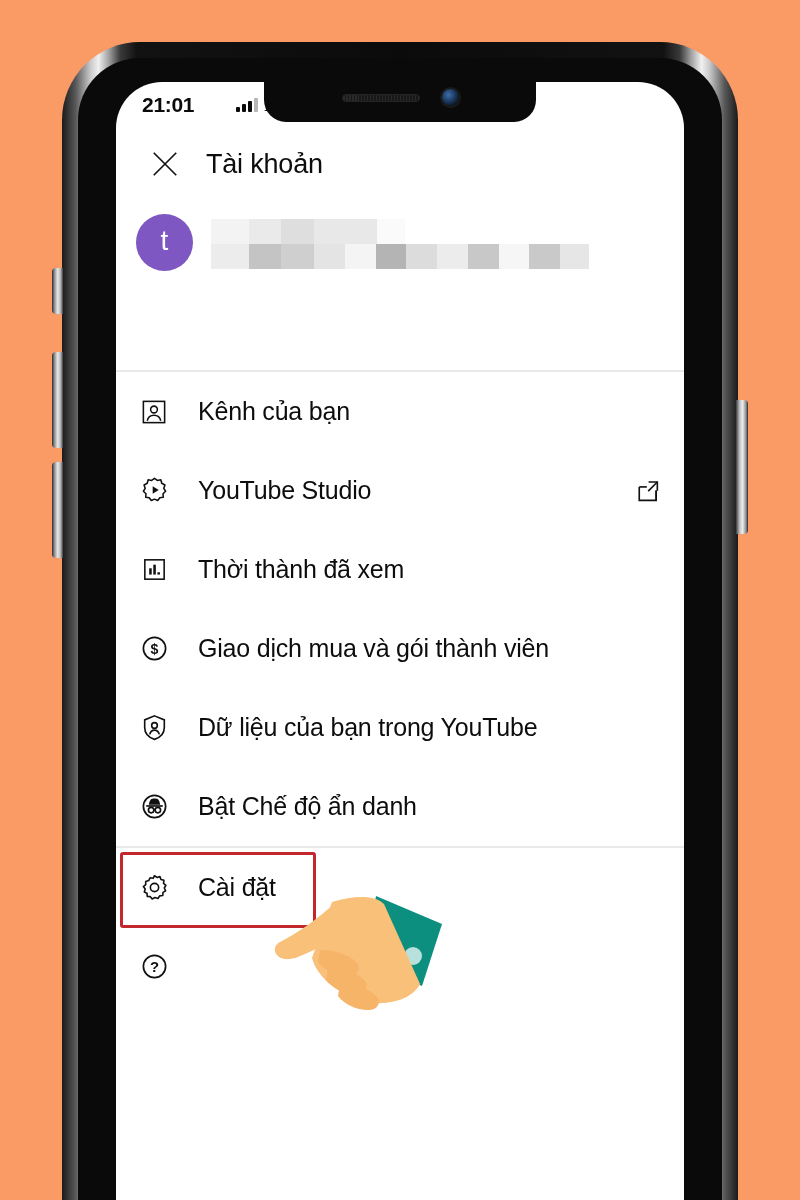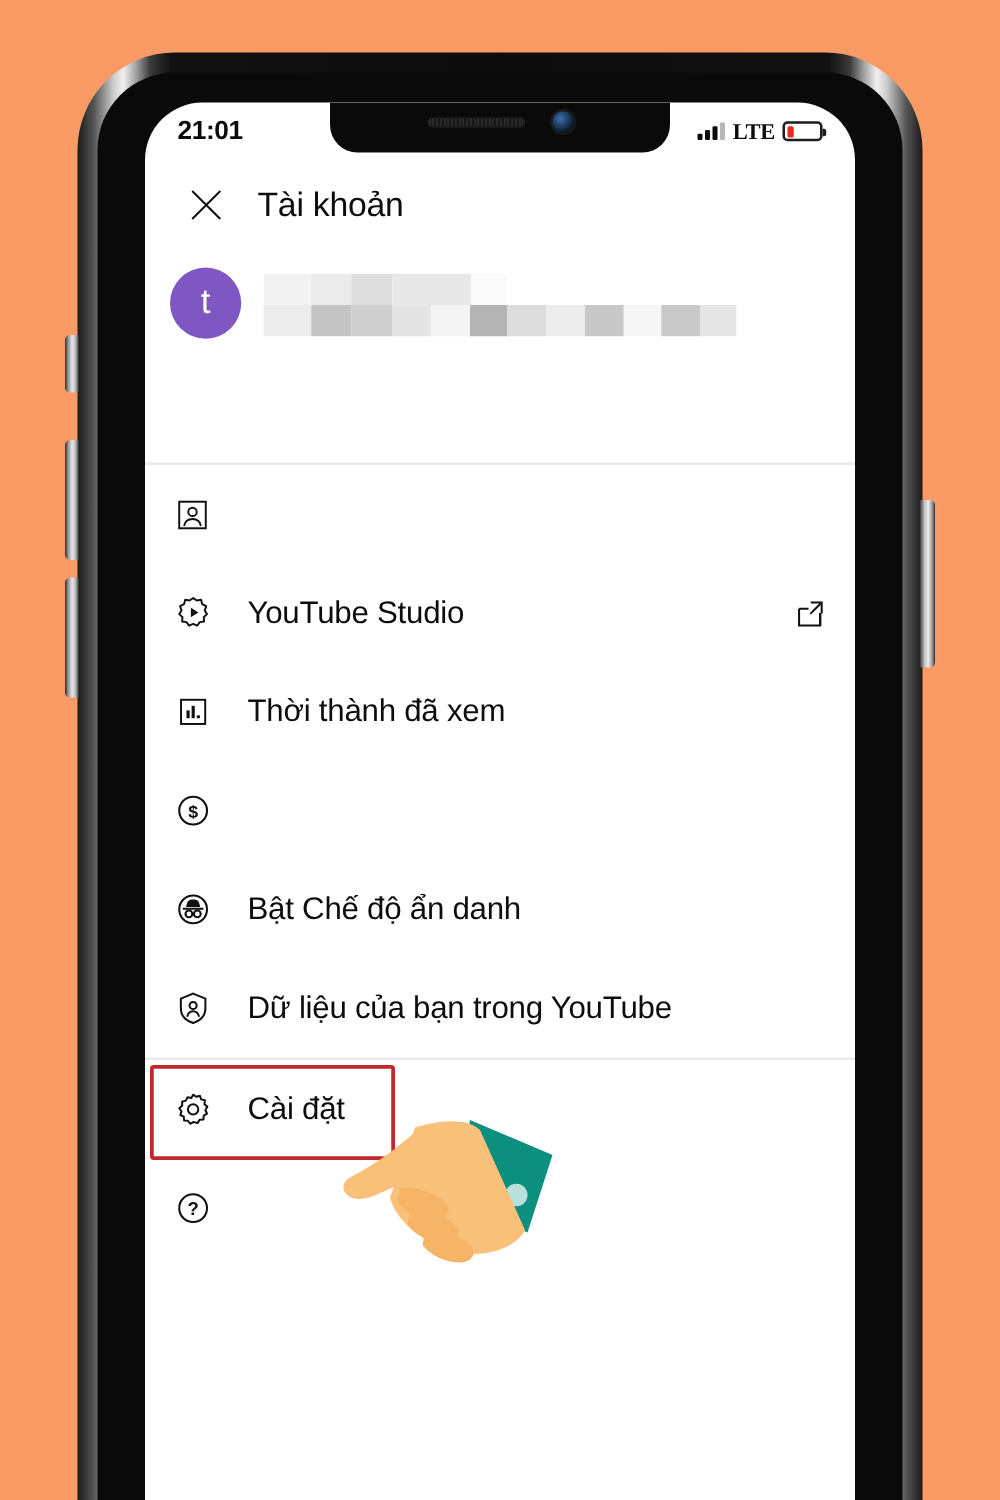--- a/index.html
+++ b/index.html
@@ -91,25 +91,24 @@
   .notch-camera {
     width: 17px; height: 17px; border-radius: 50%;
     background: radial-gradient(circle at 38% 35%, #3e6ea8 0%, #1d3c63 42%, #0d1a2c 70%, #060a10 100%);
     box-shadow: 0 0 0 2px #1a1a1a;
     margin-top: -9px;
   }
 
   
   .statusbar {
     position: absolute;
-    top: 0; left: 0; right: 0;
+    top: 0; left: 0; right: 12px;
     height: 44px;
     display: flex;
     align-items: center;
-    justify-content: space-between;
     padding: 0 26px 0 26px;
     z-index: 5;
     gap: 42px;
   }
   .status-time {
     font-size: 21px;
     font-weight: bold;
     color: #0b0b0b;
     letter-spacing: -0.3px;
     margin-top: 2px;
@@ -329,20 +328,21 @@
   <div class="menu-list">
 
     <div class="menu-item">
       <span class="menu-icon">
         <svg viewBox="0 0 24 24" width="30" height="30">
           <rect x="3.5" y="3.5" width="17" height="17" fill="none" stroke="#111" stroke-width="1.25"></rect>
           <circle cx="12" cy="10" r="2.7" fill="none" stroke="#111" stroke-width="1.25"></circle>
           <path d="M6.6 19c0.6-3 2.8-4.4 5.4-4.4s4.8 1.4 5.4 4.4" fill="none" stroke="#111" stroke-width="1.25"></path>
         </svg>
       </span>
+      <span class="menu-label">Kênh của bạn</span>
     </div>
 
     <div class="menu-item">
       <span class="menu-icon">
         <svg viewBox="0 0 24 24" width="31" height="31">
           <path d="M12 2.6 14.2 4.2 16.9 3.7 17.6 6.4 20.1 7.7 19.2 10.3 20.6 12.6 18.6 14.5 18.8 17.2 16.1 17.6 14.5 19.8 12 18.7 9.5 19.8 7.9 17.6 5.2 17.2 5.4 14.5 3.4 12.6 4.8 10.3 3.9 7.7 6.4 6.4 7.1 3.7 9.8 4.2Z" fill="none" stroke="#111" stroke-width="1.2" stroke-linejoin="round"></path>
           <path d="M10.6 8.7 L15.3 11.6 L10.6 14.5 Z" fill="#111"></path>
         </svg>
       </span>
       <span class="menu-label">YouTube Studio</span>
@@ -367,48 +367,49 @@
       <span class="menu-label">Thời thành đã xem</span>
     </div>
 
     <div class="menu-item">
       <span class="menu-icon">
         <svg viewBox="0 0 24 24" width="31" height="31">
           <circle cx="12" cy="12" r="8.6" fill="none" stroke="#111" stroke-width="1.3"></circle>
           <text x="12" y="16.4" text-anchor="middle" font-size="11" font-weight="bold" font-family="Liberation Sans, sans-serif" fill="#111">$</text>
         </svg>
       </span>
-    </div>
-
+      <span class="menu-label">Giao dịch mua và gói thành viên</span>
+    </div>
+
+
+    <div class="menu-item">
+      <span class="menu-icon">
+        <svg viewBox="0 0 24 24" width="31" height="31">
+          <path d="M12 3 L19.6 6.1 V12 C19.6 16.6 16.3 19.8 12 21.2 C7.7 19.8 4.4 16.6 4.4 12 V6.1 Z" fill="none" stroke="#111" stroke-width="1.25"></path>
+          <circle cx="12" cy="10.4" r="2.2" fill="none" stroke="#111" stroke-width="1.25"></circle>
+          <path d="M8.3 17.3c0.6-2.3 2.1-3.3 3.7-3.3s3.1 1 3.7 3.3" fill="none" stroke="#111" stroke-width="1.25"></path>
+        </svg>
+      </span>
+      <span class="menu-label">Dữ liệu của bạn trong YouTube</span>
+    </div>
 
     <div class="menu-item">
       <span class="menu-icon">
         <svg viewBox="0 0 24 24" width="31" height="31">
           <circle cx="12" cy="12" r="8.6" fill="none" stroke="#111" stroke-width="1.3"></circle>
           <path d="M7.6 10.6 C8.4 6.6 9.3 5.9 12 5.9 C14.7 5.9 15.6 6.6 16.4 10.6 Z" fill="#111"></path>
           <path d="M5.6 11.6 H18.4" stroke="#111" stroke-width="1.3" fill="none"></path>
           <circle cx="9.4" cy="14.8" r="2.1" fill="none" stroke="#111" stroke-width="1.3"></circle>
           <circle cx="14.6" cy="14.8" r="2.1" fill="none" stroke="#111" stroke-width="1.3"></circle>
           <path d="M11.5 14.5 H12.5" stroke="#111" stroke-width="1.1" fill="none"></path>
         </svg>
       </span>
       <span class="menu-label">Bật Chế độ ẩn danh</span>
     </div>
 
-    <div class="menu-item">
-      <span class="menu-icon">
-        <svg viewBox="0 0 24 24" width="31" height="31">
-          <path d="M12 3 L19.6 6.1 V12 C19.6 16.6 16.3 19.8 12 21.2 C7.7 19.8 4.4 16.6 4.4 12 V6.1 Z" fill="none" stroke="#111" stroke-width="1.25"></path>
-          <circle cx="12" cy="10.4" r="2.2" fill="none" stroke="#111" stroke-width="1.25"></circle>
-          <path d="M8.3 17.3c0.6-2.3 2.1-3.3 3.7-3.3s3.1 1 3.7 3.3" fill="none" stroke="#111" stroke-width="1.25"></path>
-        </svg>
-      </span>
-      <span class="menu-label">Dữ liệu của bạn trong YouTube</span>
-    </div>
-
     <div class="divider"></div>
 
     <div class="menu-item highlighted">
       <span class="menu-icon">
         <svg viewBox="0 0 24 24" width="31" height="31">
           <path d="M12 2.9 13.9 4.2 16.2 3.6 17 5.8 19.3 6.4 19 8.8 20.8 10.3 19.6 12.4 20.6 14.6 18.6 15.8 18.4 18.2 16 18.5 14.7 20.5 12.4 19.8 10.2 20.9 8.8 19.1 6.4 18.9 6.2 16.5 4.1 15.5 4.8 13.2 3.4 11.3 5.2 9.7 5.2 7.3 7.5 6.6 8.6 4.5 10.9 4.9Z" fill="none" stroke="#111" stroke-width="1.25" stroke-linejoin="round"></path>
           <circle cx="12" cy="12" r="3.2" fill="none" stroke="#111" stroke-width="1.25"></circle>
         </svg>
       </span>
       <span class="menu-label">Cài đặt</span>

